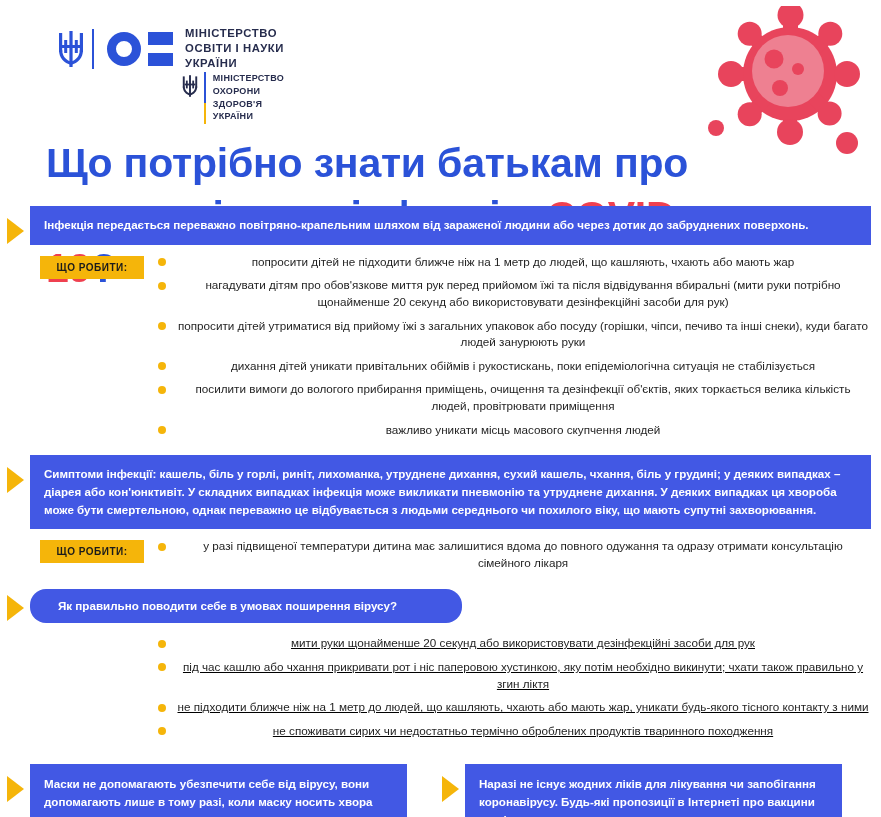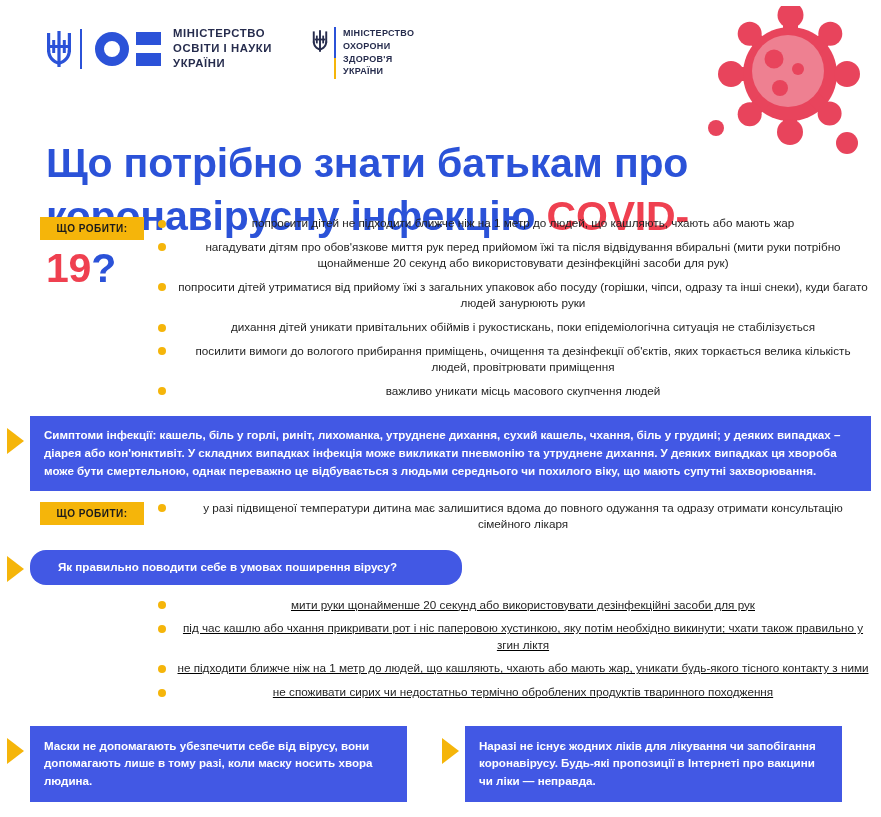--- a/index.html
+++ b/index.html
@@ -15,24 +15,25 @@
     position: relative;
   }
 
   
   .header {
     position: relative;
     height: 100px;
   }
   .logos {
     position: absolute;
-    left: 46px;
+    left: 58px;
     top: 26px;
     display: flex;
-    align-items: flex-start;
+    align-items: flex-end;
+    flex-direction: column;
   }
   .mon-logo {
     display: flex;
     align-items: center;
   }
   .tryzub {
     width: 26px;
     height: 40px;
     margin-right: 8px;
   }
@@ -343,28 +344,34 @@
       <circle cx="83" cy="82" r="8"></circle>
     </g>
   </svg>
 
 </div>
 
 <h1 class="title"><span>Що потрібно знати батькам про коронавірусну інфекцію </span><span class="covid">COVID-19</span><span>?</span></h1>
 
 <div class="content">
 
+  <div class="row">
+    <div class="arrow">
+        <i></i>
+      </div>
+    <div class="banner">Інфекція передається переважно повітряно-крапельним шляхом від зараженої людини або через дотик до забруднених поверхонь.</div>
+  </div>
 
   <div class="label-row">
     <div class="label-spacer"></div>
     <div class="what-label">ЩО РОБИТИ:</div>
     <ul class="bullets">
       <li>попросити дітей не підходити ближче ніж на 1 метр до людей, що кашляють, чхають або мають жар</li>
       <li>нагадувати дітям про обов'язкове миття рук перед прийомом їжі та після відвідування вбиральні (мити руки потрібно щонайменше 20 секунд або використовувати дезінфекційні засоби для рук)</li>
-      <li>попросити дітей утриматися від прийому їжі з загальних упаковок або посуду (горішки, чіпси, одразу та інші снеки), куди багато людей занурюють руки</li>
+      <li>попросити дітей утриматися від прийому їжі з загальних упаковок або посуду (горішки, чіпси, печиво та інші снеки), куди багато людей занурюють руки</li>
       <li>дихання дітей уникати привітальних обіймів і рукостискань, поки епідеміологічна ситуація не стабілізується</li>
       <li>посилити вимоги до вологого прибирання приміщень, очищення та дезінфекції об'єктів, яких торкається велика кількість людей, провітрювати приміщення</li>
       <li>важливо уникати місць масового скупчення людей</li>
     </ul>
   </div>
 
   <div class="sec-gap"></div>
 
   <div class="row">
     <div class="arrow">

